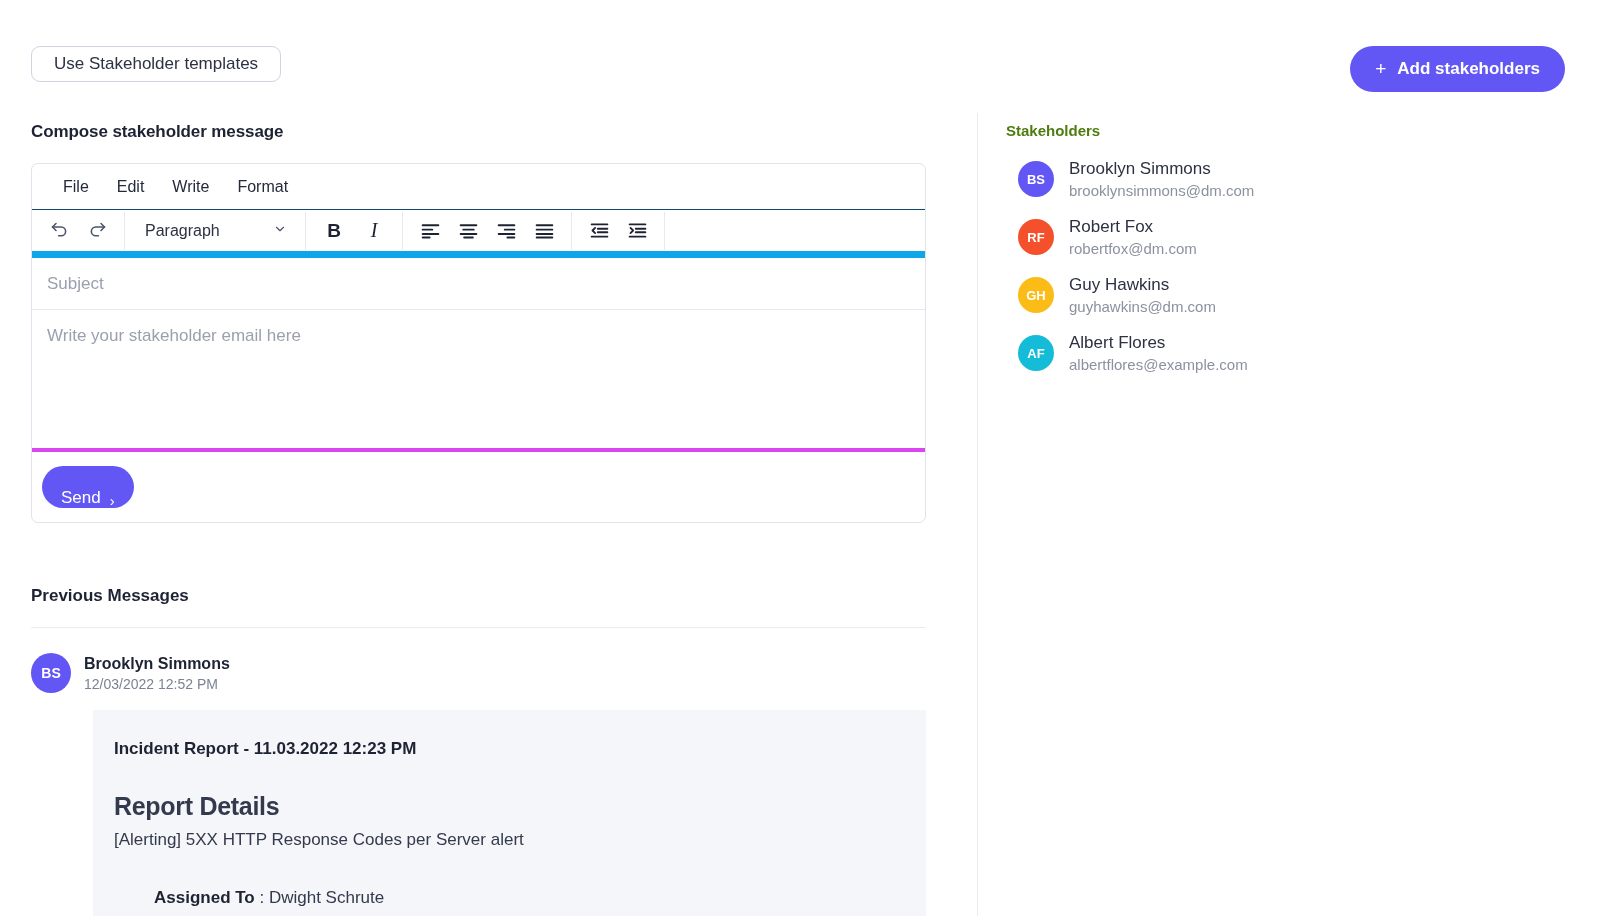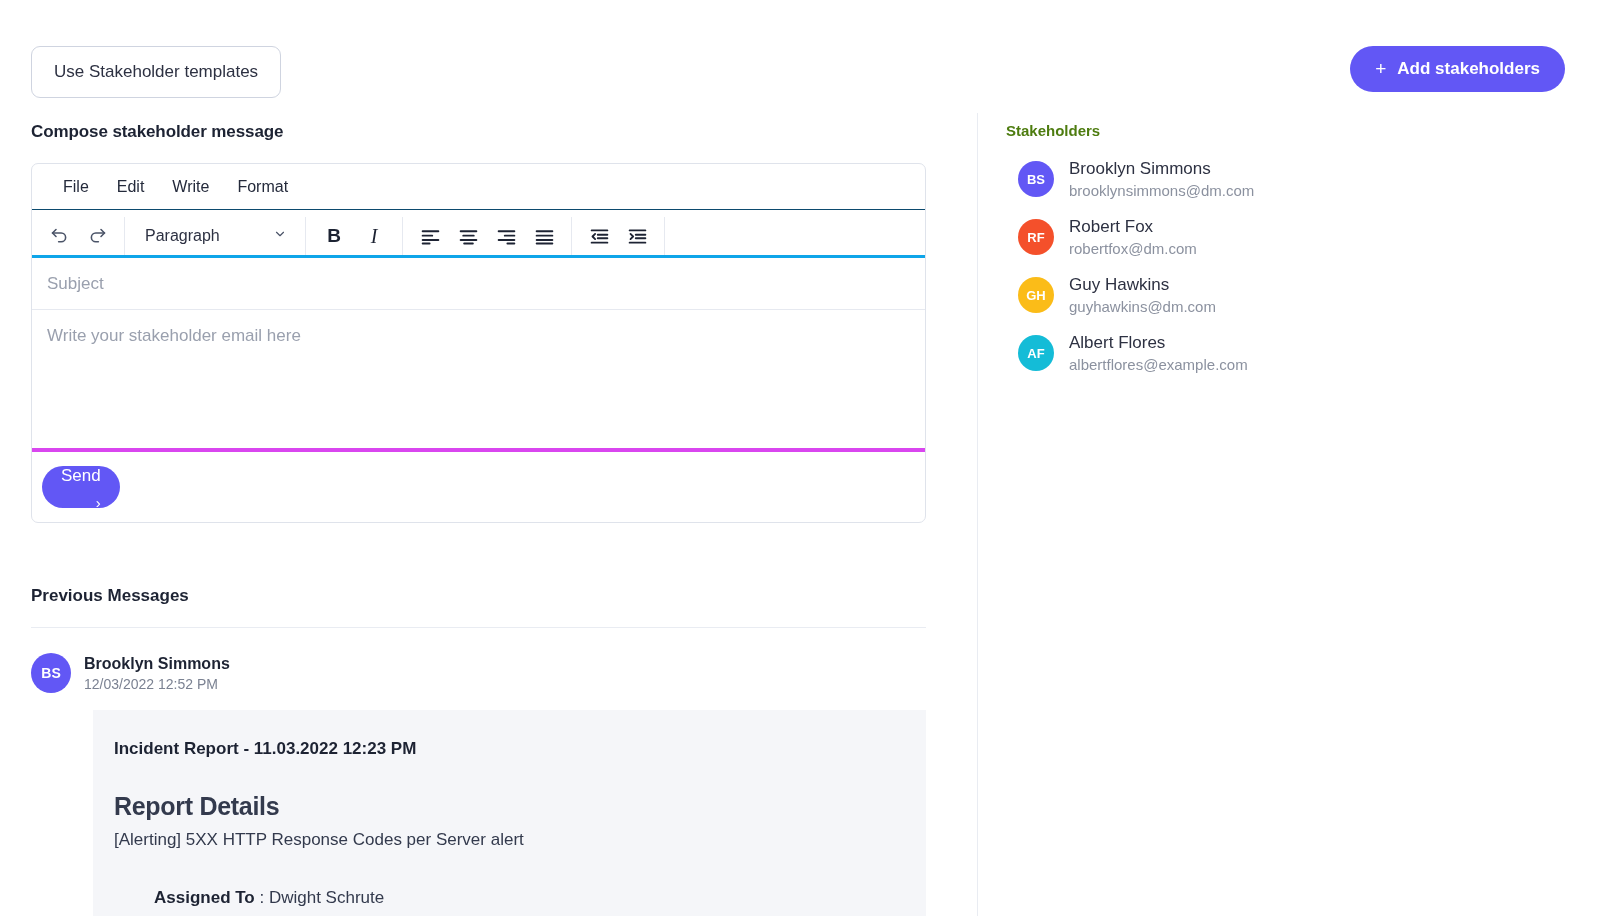--- a/index.html
+++ b/index.html
@@ -25,21 +25,21 @@
     top: 46px;
     left: 31px;
     right: 36px;
     height: 46px;
   }
 
   .templates-btn {
     position: absolute;
     left: 0;
     top: 0;
-    height: 52px;
+    height: 36px;
     padding: 0 22px;
     border: 1px solid #cfd4e0;
     border-radius: 9px;
     background: #ffffff;
     color: #2d3142;
     font-size: 17px;
     font-family: "Liberation Sans", sans-serif;
     cursor: pointer;
     display: flex;
     align-items: center;
@@ -111,22 +111,22 @@
     color: #242a3b;
     padding: 4px 14px;
     border-radius: 4px;
     cursor: pointer;
     white-space: nowrap;
   }
 
   .toolbar {
     height: 48px;
     display: flex;
-    align-items: flex-end;
-    border-bottom: 3px solid #0ea5e9;
+    align-items: center;
+    border-bottom: 7px solid #0ea5e9;
   }
   .tb-group {
     display: flex;
     align-items: center;
     border-right: 1px solid #e6e9f0;
     padding: 0 8px;
   }
   .tb-group.last { border-right: 1px solid #e6e9f0; }
   .tb-btn {
     width: 38px;
@@ -219,21 +219,20 @@
     border: none;
     border-radius: 21px;
     background: #6257f5;
     color: #ffffff;
     font-size: 17px;
     font-family: "Liberation Sans", sans-serif;
     cursor: pointer;
     display: flex;
     align-items: flex-end;
     gap: 9px;
-    flex-direction: column;
   }
   .send-btn .chev { font-size: 15px; line-height: 1; }
 
   
   .prev-title {
     margin-top: 63px;
     font-size: 17px;
     font-weight: bold;
     color: #1d2333;
   }

